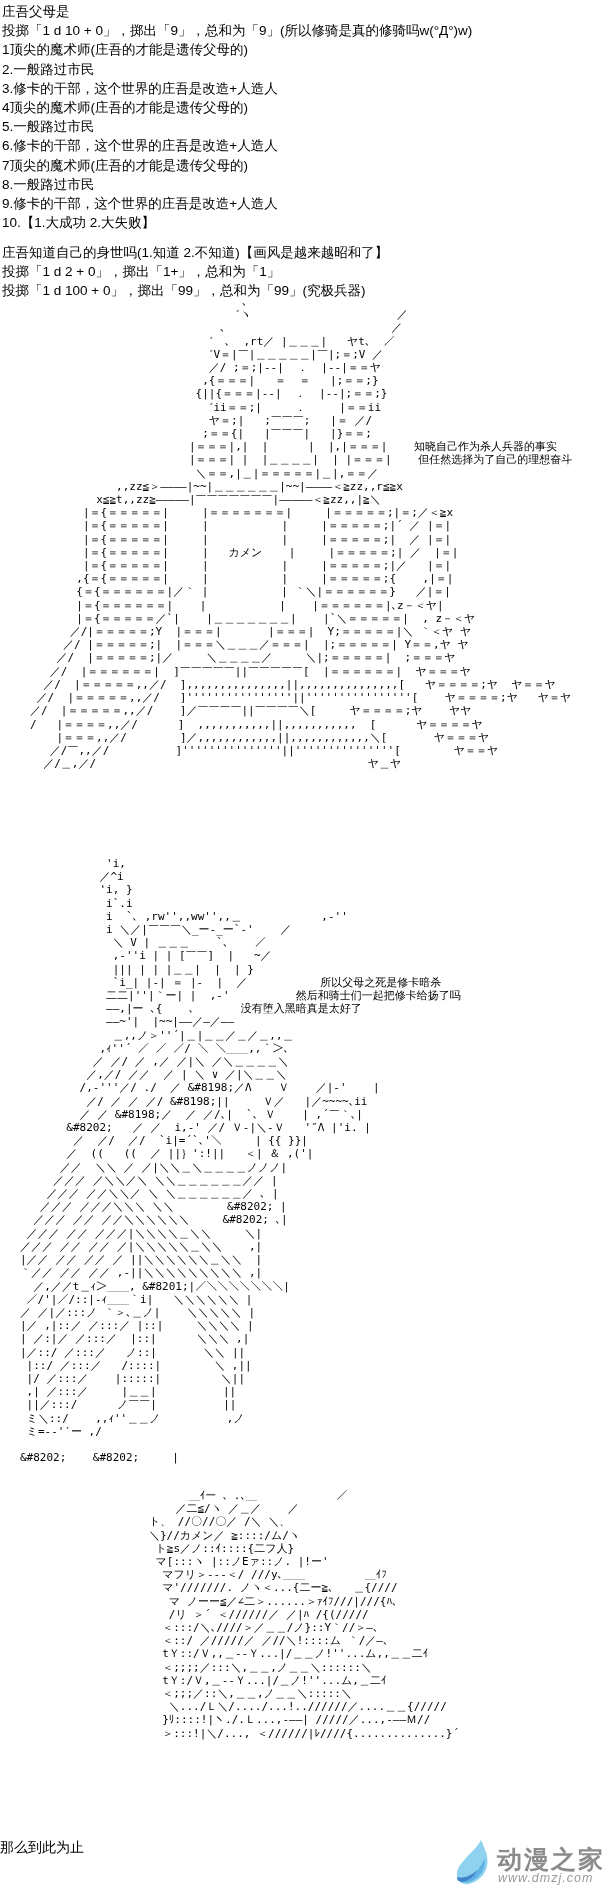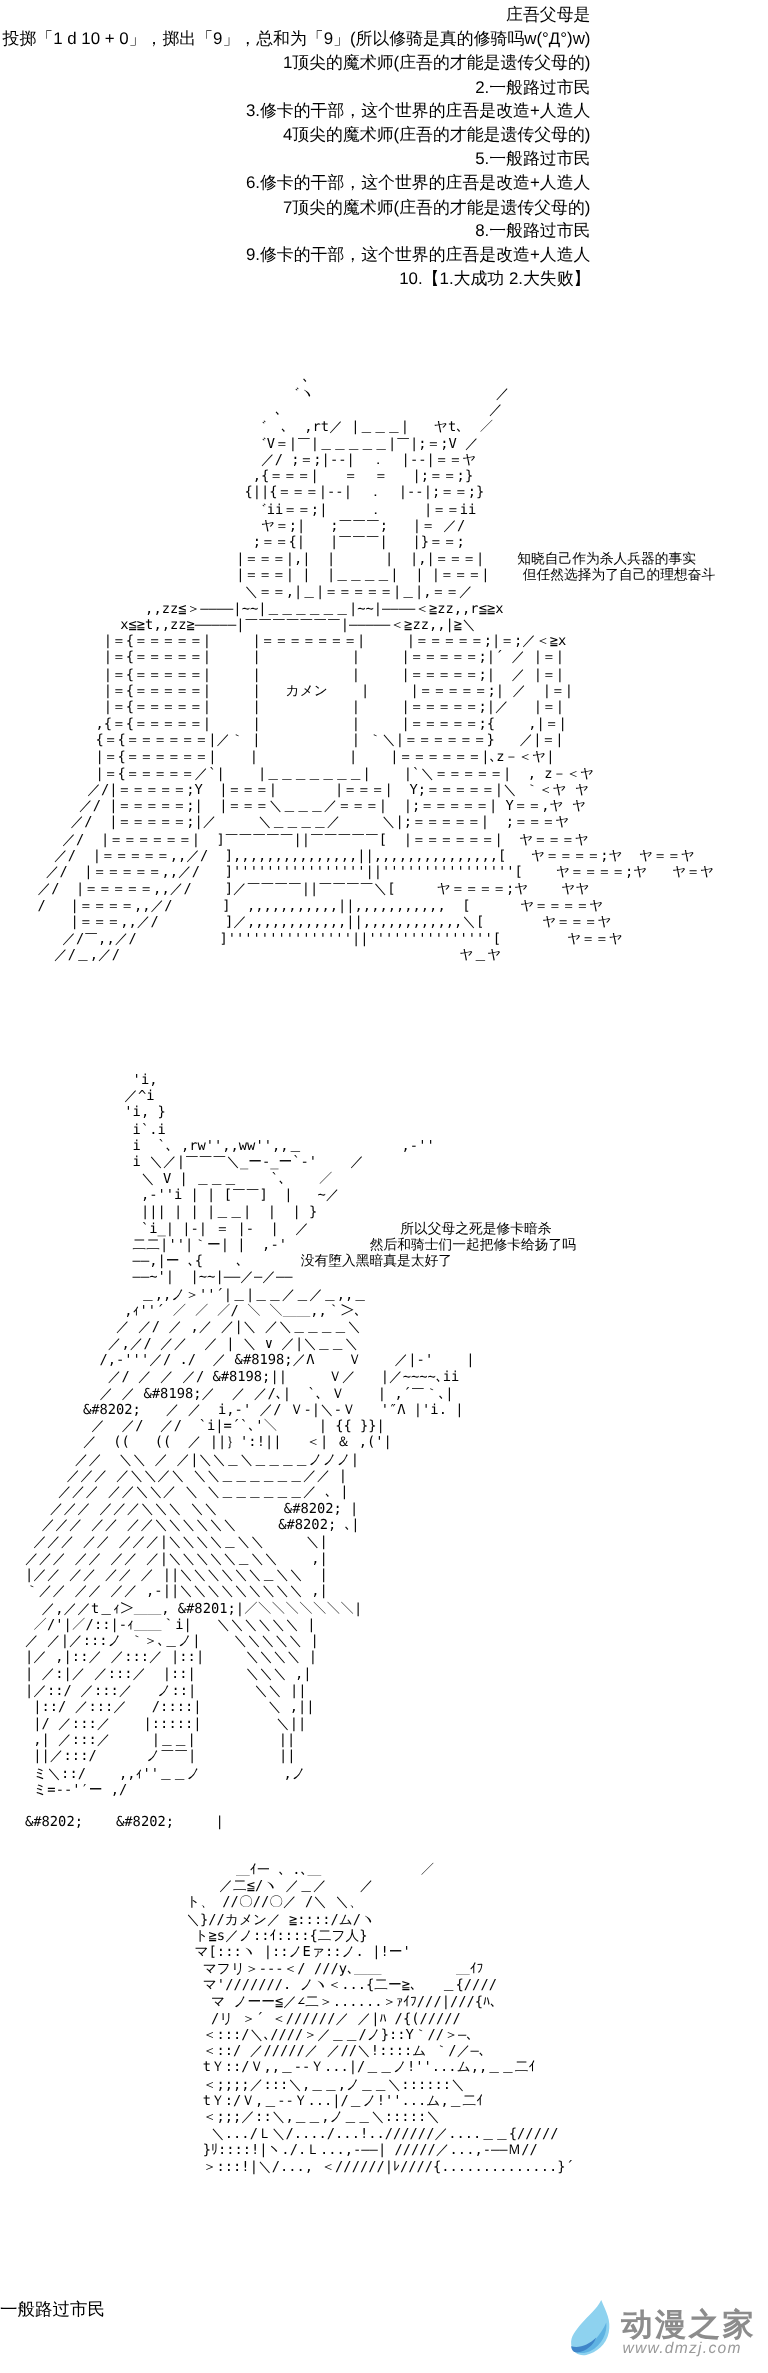--- a/index.html
+++ b/index.html
@@ -22,21 +22,21 @@
   }
   .aa {
     position: absolute;
     font-family: "DejaVu Sans Mono", monospace;
     font-size: 11px;
     line-height: 13.2px;
     white-space: pre;
     color: #000;
     letter-spacing: 0;
   }
-  #intro { top: 2px; text-align: right; }
+  #intro { top: 2px; }
   #birthq { top: 243px; }
   #aa1 { top: 284px; left: 30px; }
   #aa2 { top: 846px; left: 20px; }
   #aa3 { top: 1478px; left: 96px; }
   #footer-text {
     position: absolute;
     left: 0;
     top: 1839px;
     font-size: 14px;
     color: #000;
@@ -74,20 +74,23 @@
 2.一般路过市民
 3.修卡的干部，这个世界的庄吾是改造+人造人
 4顶尖的魔术师(庄吾的才能是遗传父母的)
 5.一般路过市民
 6.修卡的干部，这个世界的庄吾是改造+人造人
 7顶尖的魔术师(庄吾的才能是遗传父母的)
 8.一般路过市民
 9.修卡的干部，这个世界的庄吾是改造+人造人
 10.【1.大成功 2.大失败】</div>
 
+  <div id="birthq" class="cjk-block">庄吾知道自己的身世吗(1.知道 2.不知道)【画风是越来越昭和了】
+投掷「1 d 2 + 0」，掷出「1+」，总和为「1」
+投掷「1 d 100 + 0」，掷出「99」，总和为「99」(究极兵器)</div>
 
   <pre id="aa1" class="aa">                                ､
                               ゛ヽ                      ／
                            ゞ､                         ／
                           ゛ゞ､  ,rt／ |＿＿＿|   ヤt､  ／
                           ゛V＝|￣|＿＿＿＿＿|￣|;＝;V ／
                            ／/ ;＝;|--|  ．  |--|＝＝ヤ
                           ,{＝＝＝|   ＝  ＝   |;＝＝;}
                          {||{＝＝＝|--|  ．  |--|;＝＝;}
                           ゛ii＝＝;|     ．     |＝＝ii
@@ -179,21 +182,21 @@
           ＜:::/＼､////＞／＿＿/ノ}::Y｀//＞―､
           ＜::/ ／/////／ ／//＼!::::ム ｀/／―､
           tＹ::/Ｖ,,＿--Ｙ...|/＿＿ノ!''...ム,,＿＿二ｲ
           ＜;;;;／:::＼,＿＿,ノ＿＿＼::::::＼
           tＹ:/Ｖ,＿--Ｙ...|/＿ノ!''...ム,＿二ｲ
           ＜;;;／::＼,＿＿,ノ＿＿＼:::::＼
            ＼.../Ｌ＼/..../...!..//////／....＿＿{/////
           }ﾘ::::!|ヽ./.Ｌ...,-――| /////／...,-――Ｍ//
           ＞:::!|＼/..., ＜//////|ﾚ////{..............}´</pre>
 
-  <div id="footer-text">一般路过市民</div>
+  <div id="footer-text">那么到此为止</div>
 
   <div id="watermark">
     <svg id="wm-flame" viewBox="0 0 36 48" xmlns="http://www.w3.org/2000/svg">
       <path d="M26 2 C 30 12, 34 18, 32 28 C 30 38, 22 44, 14 46 C 8 47, 3 44, 2 38 C 1 31, 6 26, 10 21 C 16 14, 22 10, 26 2 Z" fill="#8ed2ef"></path>
       <path d="M30 20 C 31 28, 27 38, 17 43 C 10 46, 4 44, 2 39 C 8 42, 16 40, 21 34 C 25 29, 28 25, 30 20 Z" fill="#5fb2e2"></path>
       <path d="M22 32 C 20 38, 14 43, 7 44 C 3 44, 2 41, 2 39 C 8 41, 16 38, 22 32 Z" fill="#3f85c9"></path>
     </svg>
     <div id="wm-name">动漫之家</div>
     <div id="wm-url">www.dmzj.com</div>
   </div>

